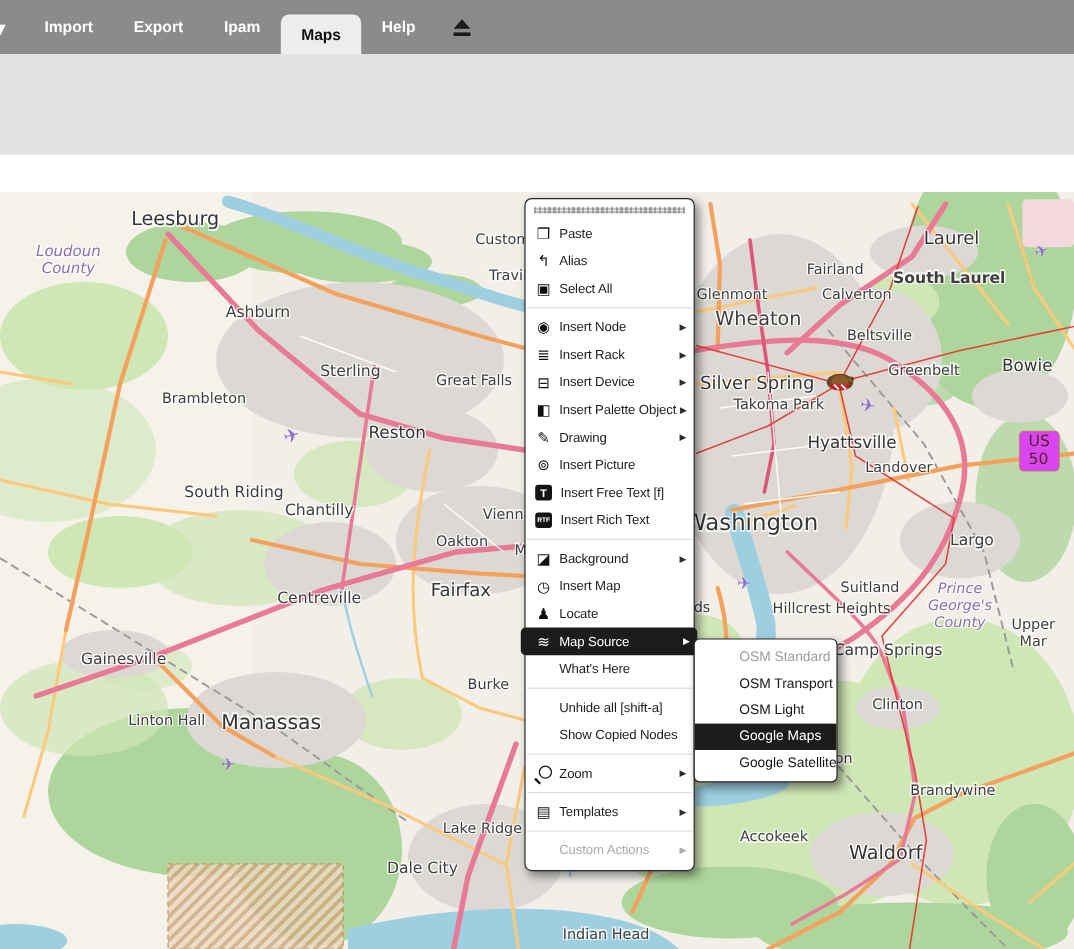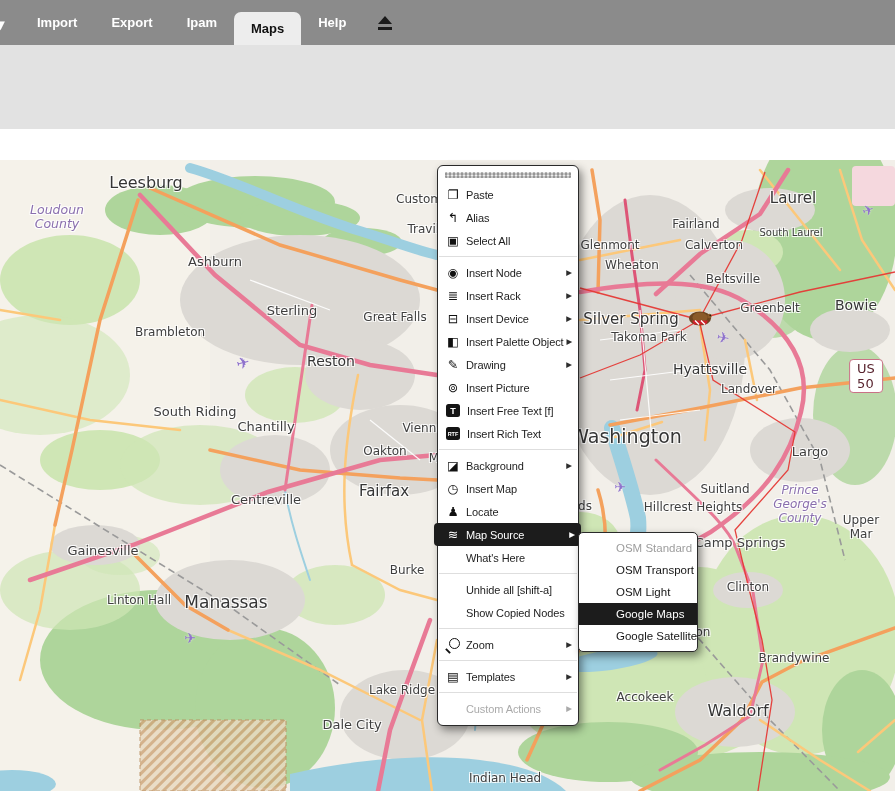--- a/index.html
+++ b/index.html
@@ -38,21 +38,21 @@
   .wfill{fill:var(--water);}
   .u{fill:var(--urban);}
   .g1{fill:var(--g1);}
   .g2{fill:var(--g2);}
   .link{stroke:var(--link_red);stroke-width:1.3;fill:none;opacity:.95;}
   .map-label{position:absolute;transform:translate(-50%,-50%);color:#3e3e3e;white-space:pre-line;text-align:center;line-height:1.15;
     text-shadow:-1px -1px 0 rgba(255,255,255,.85),1px -1px 0 rgba(255,255,255,.85),-1px 1px 0 rgba(255,255,255,.85),1px 1px 0 rgba(255,255,255,.85);}
   .map-label.county{color:#8a6fae;font-style:italic;}
   .map-label.big{font-weight:500;color:#353535;}
   .plane{position:absolute;transform:translate(-50%,-50%);color:#8f72cc;text-shadow:0 0 2px rgba(255,255,255,.7);}
-  .badge{position:absolute;transform:translate(-50%,-50%);background:#ffffff;border:1.6px solid #ca7186;border-radius:4px;color:#59242f;font-size:13px;padding:1px 7px;font-family:"DejaVu Sans",sans-serif;}
+  .badge{position:absolute;transform:translate(-50%,-50%);background:#d946ef;border:1.6px solid #ca7186;border-radius:4px;color:#59242f;font-size:13px;padding:1px 7px;font-family:"DejaVu Sans",sans-serif;}
   .node-ic{position:absolute;width:26px;height:19px;transform:translate(-50%,-50%);}
 
   
   .ctx{position:absolute;left:437px;top:165px;width:142px;background:#fff;border:1.6px solid #2a2a2a;border-radius:6px;
     box-shadow:3px 4px 8px rgba(0,0,0,.45);padding:4px 0 5px;font-family:"Liberation Sans",sans-serif;z-index:20;}
   .drag-strip{height:6px;margin:2px 7px 5px;background:repeating-linear-gradient(90deg,#b9b9b9 0 2px,#f2f2f2 2px 4px),repeating-linear-gradient(0deg,#cfcfcf 0 2px,#fafafa 2px 3px);background-blend-mode:multiply;border-radius:1px;}
   .mi{display:flex;align-items:center;height:23px;padding:0 6px 0 7px;font-size:11px;color:#1d1d1d;cursor:default;}
   .mi .ic{width:16px;height:14px;margin-right:5px;display:flex;align-items:center;justify-content:center;font-size:12.5px;color:#111;flex:none;}
   .mi .ic.boxed{background:#141414;color:#fff;border-radius:2.5px;width:14px;height:13px;font-weight:bold;font-size:9px;margin:0 7px 0 1px;}
   .mi .ic.boxed.rtf{font-size:5.5px;letter-spacing:0;}
@@ -232,25 +232,25 @@
         <span class="map-label big" style="left: 384px; top: 332px; font-size: 15px;">Fairfax</span>
         <span class="map-label" style="left: 266px; top: 340px; font-size: 13px;">Centreville</span>
         <span class="map-label" style="left: 103px; top: 391px; font-size: 13px;">Gainesville</span>
         <span class="map-label" style="left: 407px; top: 411px; font-size: 12px;">Burke</span>
         <span class="map-label" style="left: 139px; top: 441px; font-size: 12px;">Linton Hall</span>
         <span class="map-label big" style="left: 226px; top: 443px; font-size: 17px;">Manassas</span>
         <span class="map-label" style="left: 402px; top: 531px; font-size: 12px;">Lake Ridge</span>
         <span class="map-label" style="left: 352px; top: 565px; font-size: 13px;">Dale City</span>
         <span class="map-label" style="left: 505px; top: 619px; font-size: 12px;">Indian Head</span>
         <span class="map-label" style="left: 610px; top: 86px; font-size: 12px;">Glenmont</span>
-        <span class="map-label" style="left: 608px; top: 106px; font-size: 12px; padding-left: 48px;">Wheaton</span>
+        <span class="map-label" style="left: 608px; top: 106px; font-size: 16px; padding-left: 48px;">Wheaton</span>
         <span class="map-label" style="left: 696px; top: 65px; font-size: 12px;">Fairland</span>
         <span class="map-label" style="left: 714px; top: 86px; font-size: 12px;">Calverton</span>
         <span class="map-label big" style="left: 793px; top: 39px; font-size: 15px;">Laurel</span>
-        <span class="map-label" style="left: 791px; top: 73px; font-size: 10px;">South Laurel</span>
+        <span class="map-label" style="left: 791px; top: 73px; font-size: 13px; font-weight: bold;">South Laurel</span>
         <span class="map-label" style="left: 733px; top: 120px; font-size: 12px;">Beltsville</span>
         <span class="map-label" style="left: 770px; top: 149px; font-size: 12px;">Greenbelt</span>
         <span class="map-label big" style="left: 856px; top: 145px; font-size: 14px;">Bowie</span>
         <span class="map-label big" style="left: 631px; top: 160px; font-size: 15px;">Silver Spring</span>
         <span class="map-label" style="left: 649px; top: 178px; font-size: 12px;">Takoma Park</span>
         <span class="map-label big" style="left: 710px; top: 209px; font-size: 14px;">Hyattsville</span>
         <span class="map-label" style="left: 749px; top: 230px; font-size: 12px;">Landover</span>
         <span class="map-label big" style="left: 626px; top: 277px; font-size: 19px;">Washington</span>
         <span class="map-label" style="left: 810px; top: 292px; font-size: 13px;">Largo</span>
         <span class="map-label" style="left: 725px; top: 330px; font-size: 12px;">Suitland</span>

